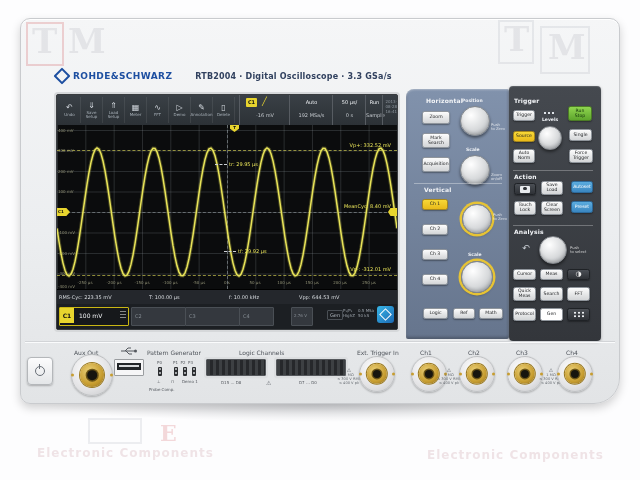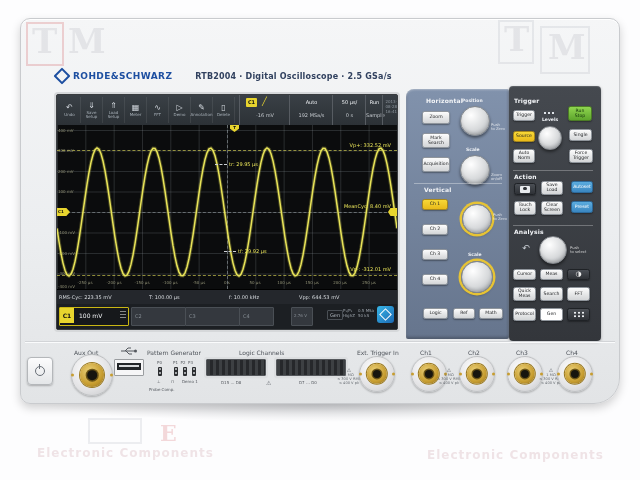--- a/index.html
+++ b/index.html
@@ -88,21 +88,21 @@
   svg{position:absolute;left:0;top:0}
 </style>
 </head>
 <body>
 
 <div class="case">
 
   <div class="brand">
     <span class="rs-mark"></span>
     <span class="rs-name">ROHDE&amp;SCHWARZ</span>
-    <span class="rs-sub">RTB2004 · Digital Oscilloscope · 2.5 GSa/s</span>
+    <span class="rs-sub">RTB2004 · Digital Oscilloscope · 3.3 GSa/s</span>
   </div>
 
   <div class="screen">
 
     <div class="toolbar">
       <div class="tb-btn" style="left:2px">
         <span class="tb-ic">↶</span>
         <span class="tb-lb">Undo</span>
       </div>
       <div class="tb-btn" style="left:24px">

